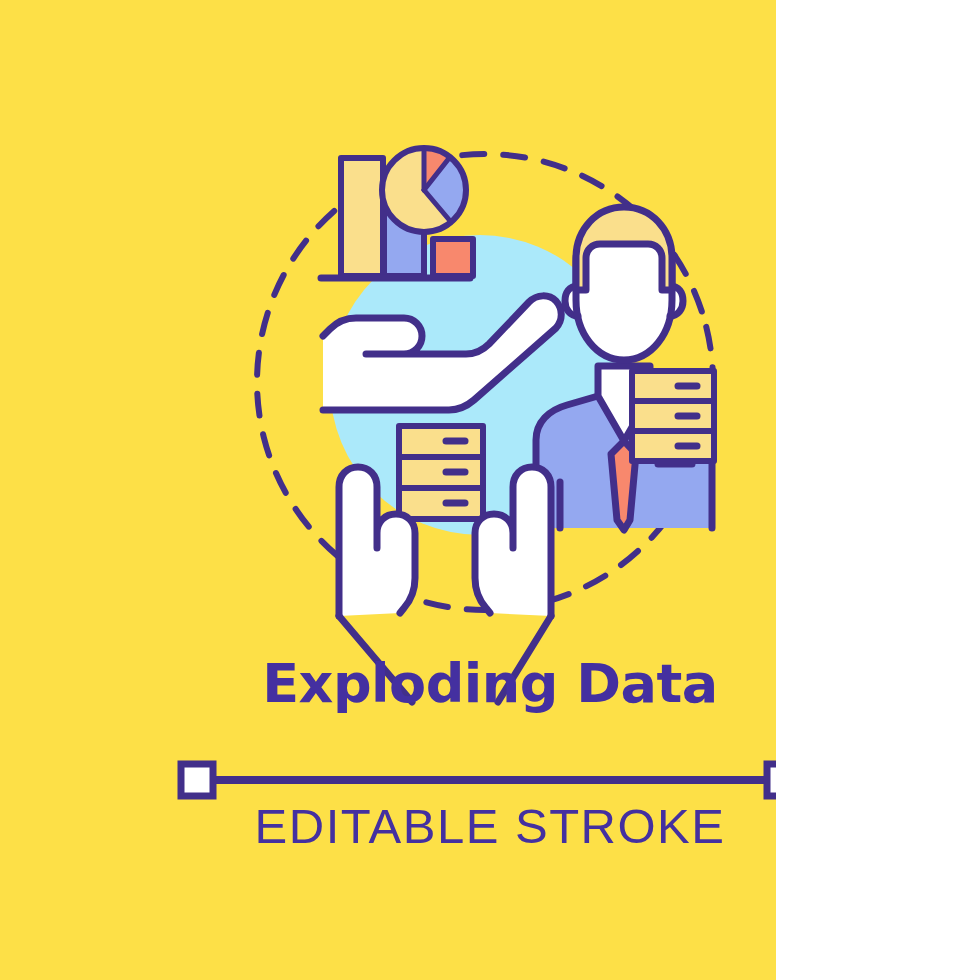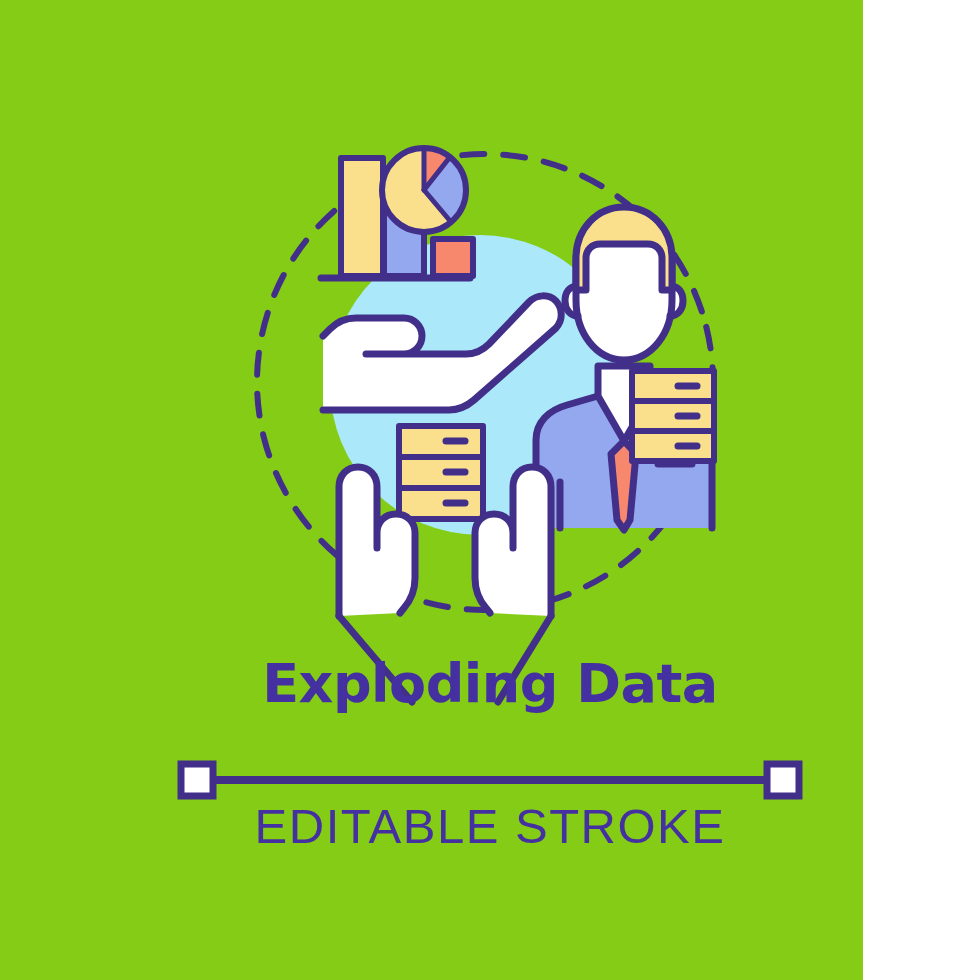--- a/index.html
+++ b/index.html
@@ -6,23 +6,23 @@
   html, body {
     margin: 0;
     padding: 0;
     background: #ffffff;
   }
   body {
     font-family: "Liberation Sans", sans-serif;
   }
   #canvas {
     position: relative;
-    width: 863px;
+    width: 776px;
     height: 980px;
-    background: #84cc16;
+    background: #fde047;
     overflow: hidden;
   }
   #art {
     position: absolute;
     left: 0;
     top: 0;
     width: 980px;
     height: 980px;
     display: block;
   }

